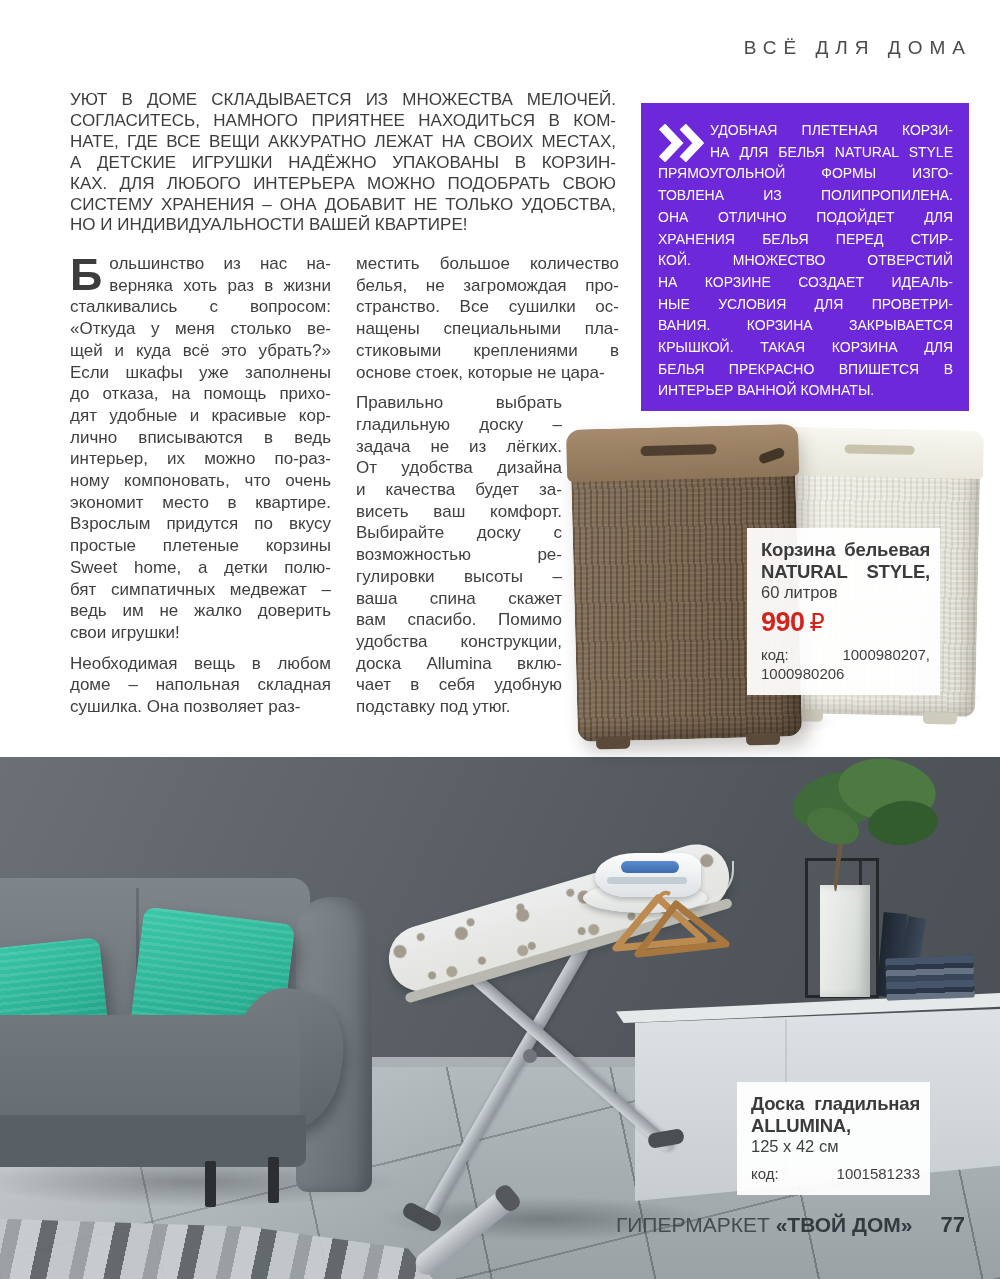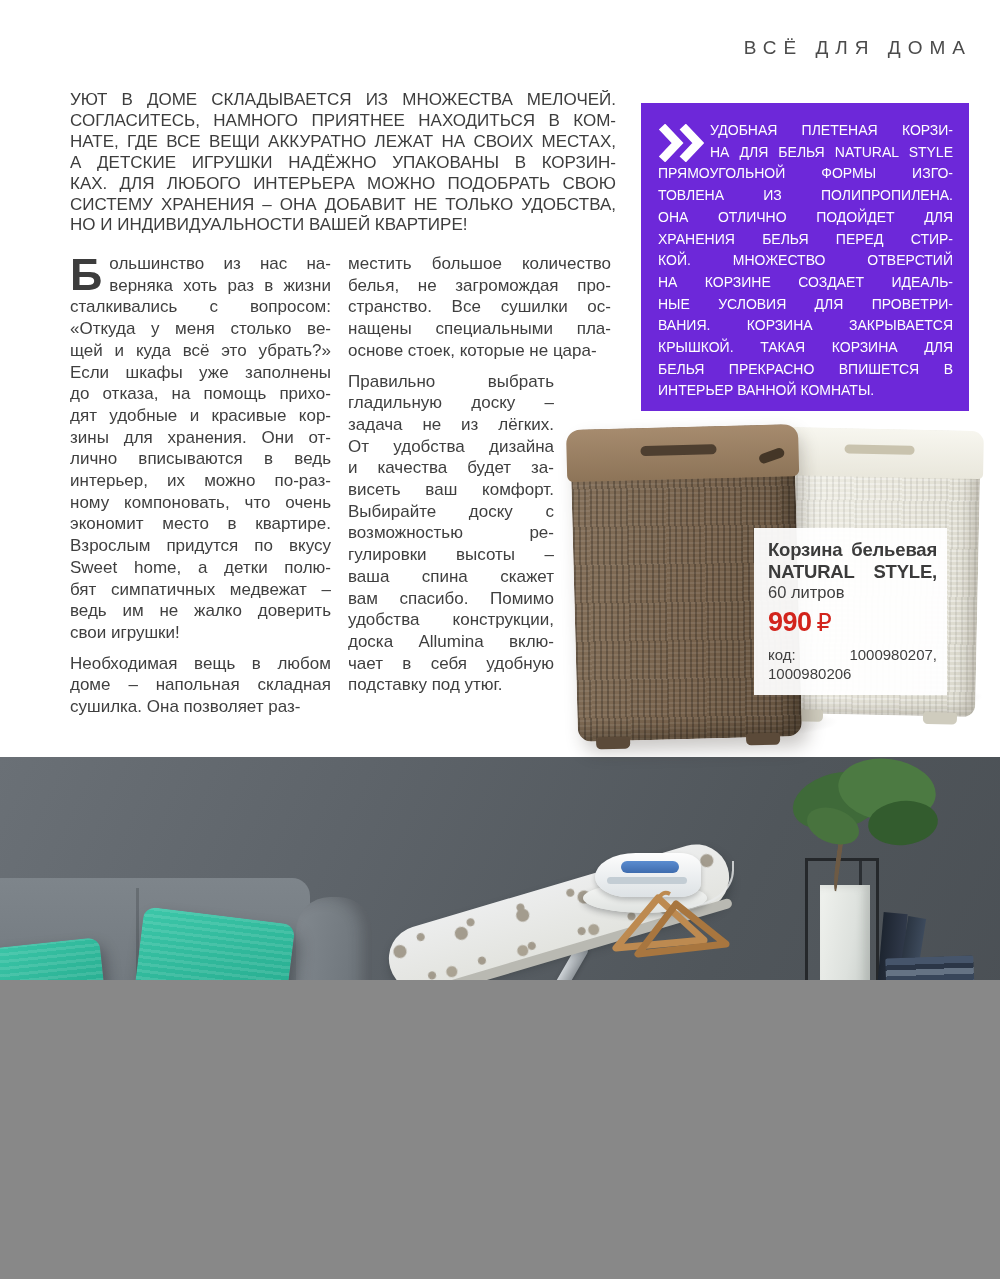--- a/index.html
+++ b/index.html
@@ -1,18 +1,18 @@
 <!DOCTYPE html>
 <html><head>
 <meta charset="utf-8">
 <style>
   * { margin:0; padding:0; box-sizing:border-box; }
   html,body { background:#888; }
   .page {
-    position:relative; width:1000px; height:980px; margin:0 auto;
+    position:relative; width:1000px; height:1279px; margin:0 auto;
     background:#ffffff; overflow:hidden;
     font-family:"Liberation Sans", "DejaVu Sans", sans-serif;
     color:#3e3e3e;
   }
   
   .mag-header {
     position:absolute; top:37px; right:35px;
     font-size:19px; letter-spacing:7px; margin-right:-7px;
     color:#4b4b4b; white-space:nowrap;
   }
@@ -28,21 +28,21 @@
   .green-box {
     position:absolute; left:641px; top:94px; width:328px; height:308px;
     background:#6d28d9; color:#ffffff;
     padding:17px 16px 0 17px;
     font-size:14px; line-height:21.7px;
   }
   .chevrons { float:left; width:46px; height:38px; margin:4px 6px 0 0; }
   
   .col { position:absolute; top:253px; font-size:17px; line-height:21.7px; color:#3f3f3f; }
   .col-left { left:70px;  width:261px; }
-  .col-mid  { left:348px; width:263px; }
+  .col-mid  { left:356px; width:263px; }
   .col-mid .para2 { width:206px; }
   .para + .para { margin-top:9px; }
   .dropcap {
     float:left; font-size:45px; line-height:37px; height:40px;
     font-weight:600; color:#3d3d3d; margin:3px 7px 0 0;
   }
   
   .baskets { position:absolute; left:558px; top:413px; width:432px; height:336px; }
   .basket-shadow {
     position:absolute; left:30px; top:292px; width:250px; height:34px;
@@ -91,21 +91,21 @@
   }
   .basket-brown .foot { background:#5b4a39; }
   .basket-brown .foot.f1 { left:18px; } .basket-brown .foot.f2 { right:22px; }
   .basket-white .foot { background:#cfccbe; }
   .basket-white .foot.f1 { left:16px; } .basket-white .foot.f2 { right:18px; }
   
   .caption {
     position:absolute; background:rgba(255,255,255,.94); z-index:5;
     padding:11px 10px 12px 14px; color:#3b3b3b;
   }
-  .caption-basket { left:196px; top:115px; width:193px; }
+  .caption-basket { left:189px; top:115px; width:193px; }
   .caption .title { font-weight:bold; font-size:18.5px; line-height:21.5px; letter-spacing:-0.2px; }
   .caption .size  { font-size:16.5px; line-height:21px; color:#3f3f3f; }
   .caption .price { margin-top:4px; color:#d2241c; white-space:nowrap; }
   .caption .price .val { font-weight:bold; font-size:27px; letter-spacing:-0.5px; }
   .caption .price .cur { font-size:24px; margin-left:5px; }
   .caption .code { font-size:15px; line-height:19px; margin-top:7px; color:#3f3f3f; }
   
   .photo {
     position:absolute; left:0; top:757px; width:1000px; height:522px; overflow:hidden;
     background:linear-gradient(115deg,#6a7076 0%, #5e646a 30%, #50565b 65%, #494e53 100%);
@@ -325,44 +325,45 @@
     <div class="para">
       <span class="dropcap">Б</span>
     <div class="jline">ольшинство из нас на-</div>
         <div class="jline">верняка хоть раз в жизни</div>
         <div class="jline">сталкивались с вопросом:</div>
         <div class="jline">«Откуда у меня столько ве-</div>
         <div class="jline">щей и куда всё это убрать?»</div>
         <div class="jline">Если шкафы уже заполнены</div>
         <div class="jline">до отказа, на помощь прихо-</div>
         <div class="jline">дят удобные и красивые кор-</div>
-        <div class="jline">зины для хранения. Они от-</div>
         <div class="jline">лично вписываются в ведь</div>
         <div class="jline">интерьер, их можно по-раз-</div>
         <div class="jline">ному компоновать, что очень</div>
         <div class="jline">экономит место в квартире.</div>
         <div class="jline">Взрослым придутся по вкусу</div>
+        <div class="jline">простые плетеные корзины</div>
         <div class="jline">Sweet home, а детки полю-</div>
         <div class="jline">бят симпатичных медвежат –</div>
         <div class="jline">ведь им не жалко доверить</div>
         <div class="jline">свои игрушки!</div>
       </div>
     <div class="para">
         <div class="jline">Необходимая вещь в любом</div>
         <div class="jline">доме – напольная складная</div>
         <div class="jline">сушилка. Она позволяет раз-</div>
       </div>
   </div>
 
   <div class="col col-mid">
     <div class="para">
         <div class="jline">местить большое количество</div>
         <div class="jline">белья, не загромождая про-</div>
         <div class="jline">странство. Все сушилки ос-</div>
         <div class="jline">нащены специальными пла-</div>
+        <div class="jline">стиковыми креплениями в</div>
         <div class="jline">основе стоек, которые не цара-</div>
       </div>
     <div class="para para2">
         <div class="jline">Правильно выбрать</div>
         <div class="jline">гладильную доску –</div>
         <div class="jline">задача не из лёгких.</div>
         <div class="jline">От удобства дизайна</div>
         <div class="jline">и качества будет за-</div>
         <div class="jline">висеть ваш комфорт.</div>
         <div class="jline">Выбирайте доску с</div>

